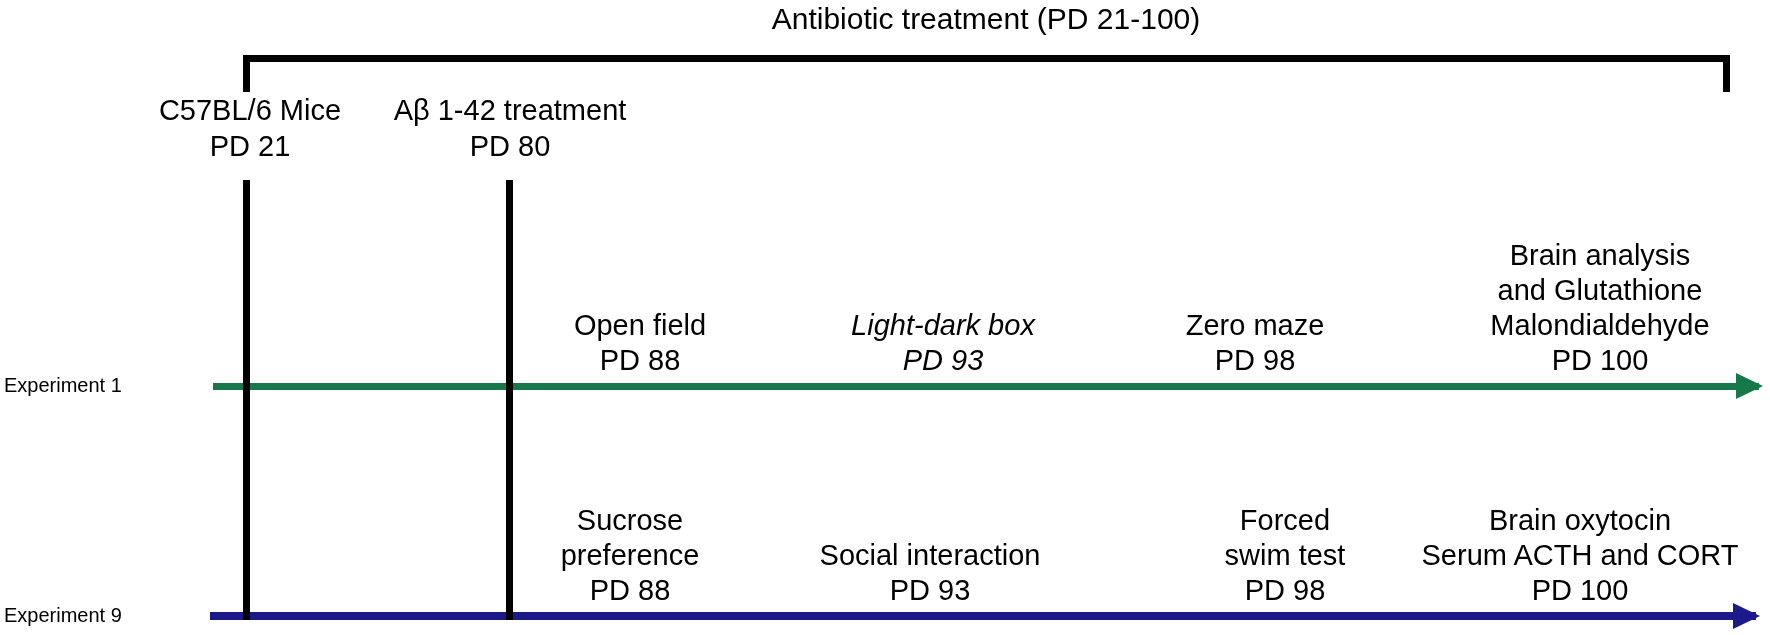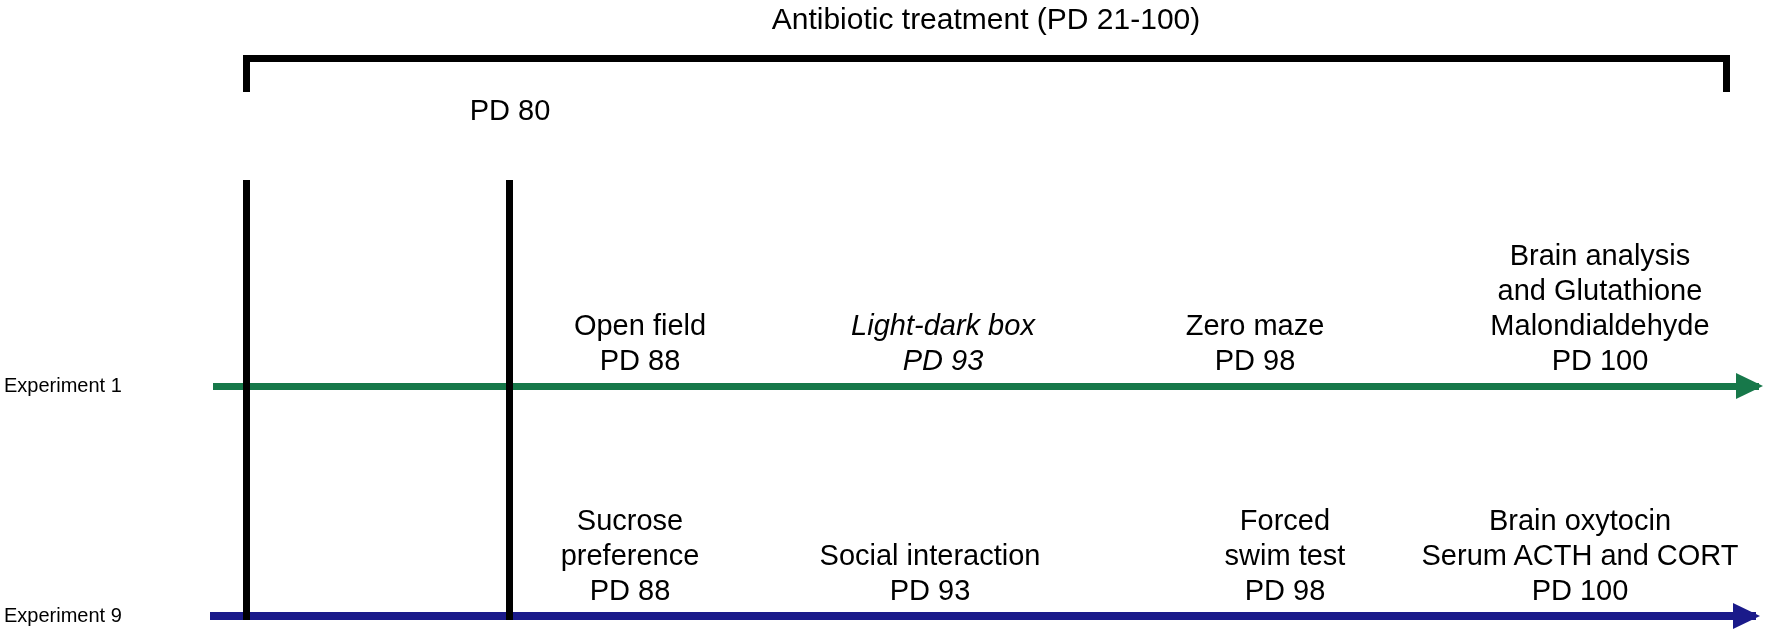--- a/index.html
+++ b/index.html
@@ -66,21 +66,26 @@
 </style>
 </head>
 <body>
 
 <div id="figure">
 
   <div class="title">Antibiotic treatment (PD 21-100)</div>
 
   <div class="bracket"></div>
 
+  <div class="milestone-label" style="left:250px;top:92px;">
+    <div>C57BL/6 Mice</div>
+    <div>PD 21</div>
+  </div>
   <div class="milestone-label" style="left:510px;top:92px;">
+    <div>Aβ 1-42 treatment</div>
     <div>PD 80</div>
   </div>
 
   <div class="row-label" style="top:368px;">Experiment 1</div>
   <div class="arrow-shaft" style="left: 213px; top: 383px; width: 1546px; background: rgb(23, 120, 74);"></div>
   <div class="arrow-head" style="left: 1736px; top: 373px; border-left-color: rgb(23, 120, 74);"></div>
 
   <div class="event-label" style="left:640px;bottom:257px;">
     <div>Open field</div>
     <div>PD 88</div>

